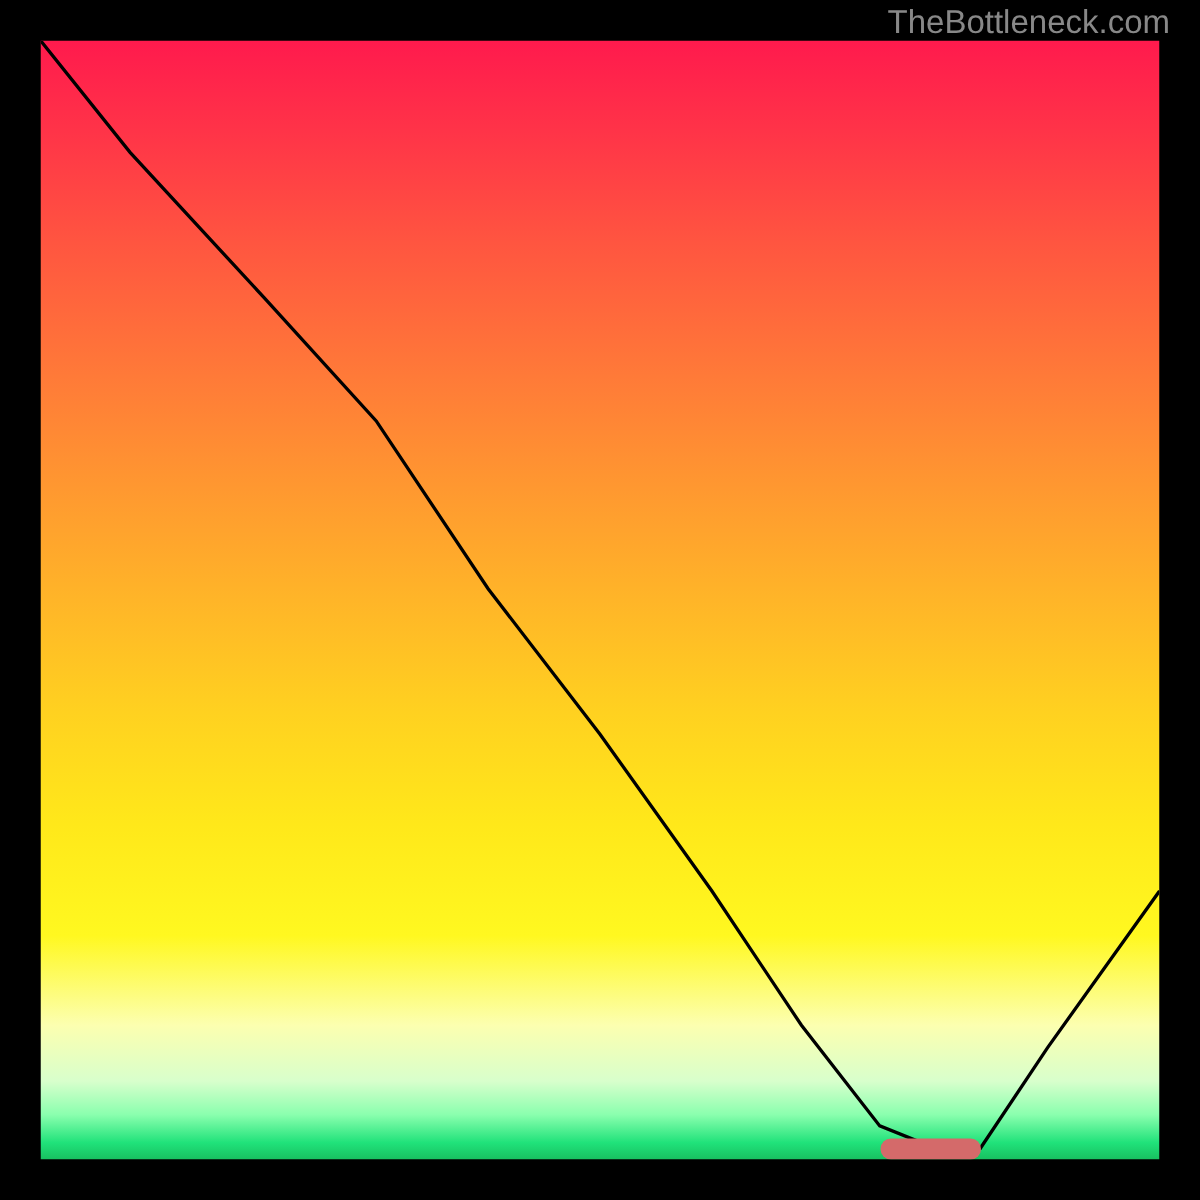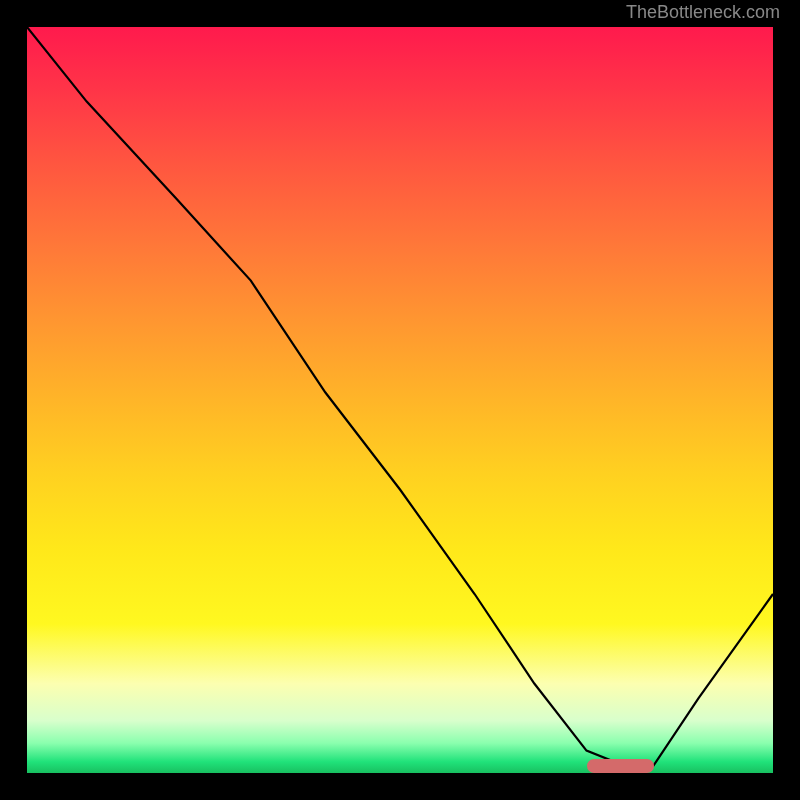--- a/index.html
+++ b/index.html
@@ -8,21 +8,21 @@
     height: 800px;
     background: #000;
     position: relative;
     font-family: Arial, sans-serif;
   }
   .watermark {
     position: absolute;
     top: 2px;
     right: 20px;
     color: #888;
-    font-size: 18px;
+    font-size: 22px;
     font-weight: normal;
     z-index: 10;
   }
   .plot-area {
     position: absolute;
     left: 27px;
     top: 27px;
     width: 746px;
     height: 746px;
     overflow: hidden;

